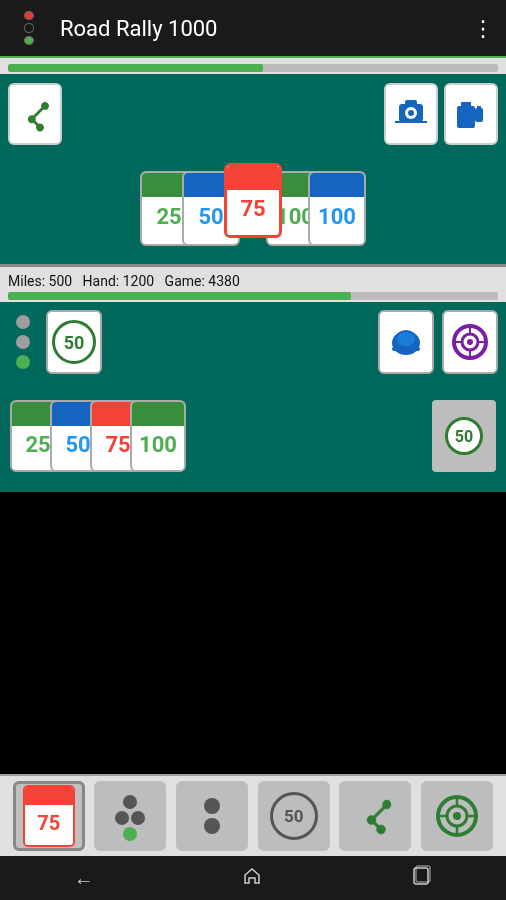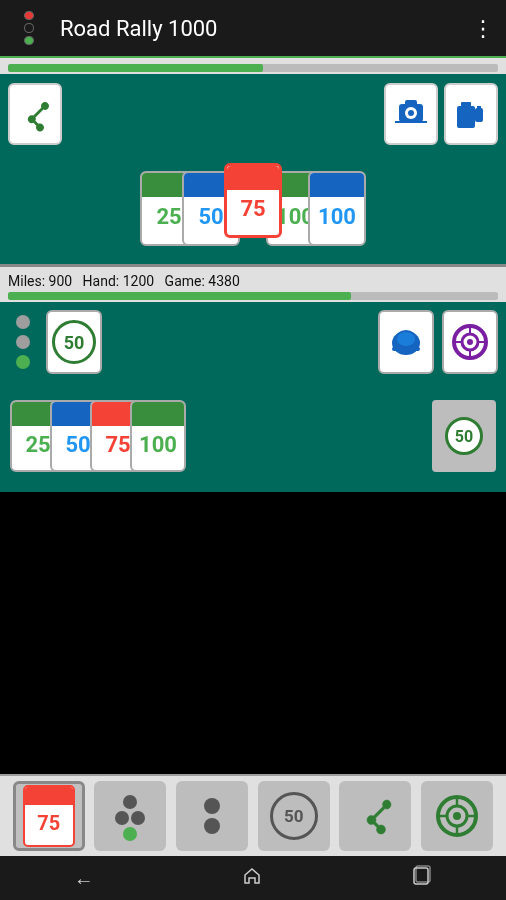--- a/index.html
+++ b/index.html
@@ -447,21 +447,21 @@
       </div>
     </div>
   </div>
 </div>
 
 <div class="section-sep"></div>
 
 <div class="player-section">
   <span class="player-stats">
     <span>Miles:</span>
-    <span>900</span>
+    <span>500</span>
     &nbsp;
     <span>Hand:</span>
     <span>1200</span>
     &nbsp;
     <span>Game:</span>
     <span>4380</span>
   </span>
   <div class="progress-bar-container">
     <div class="progress-bar-fill" style="width: 70%"></div>
   </div>

